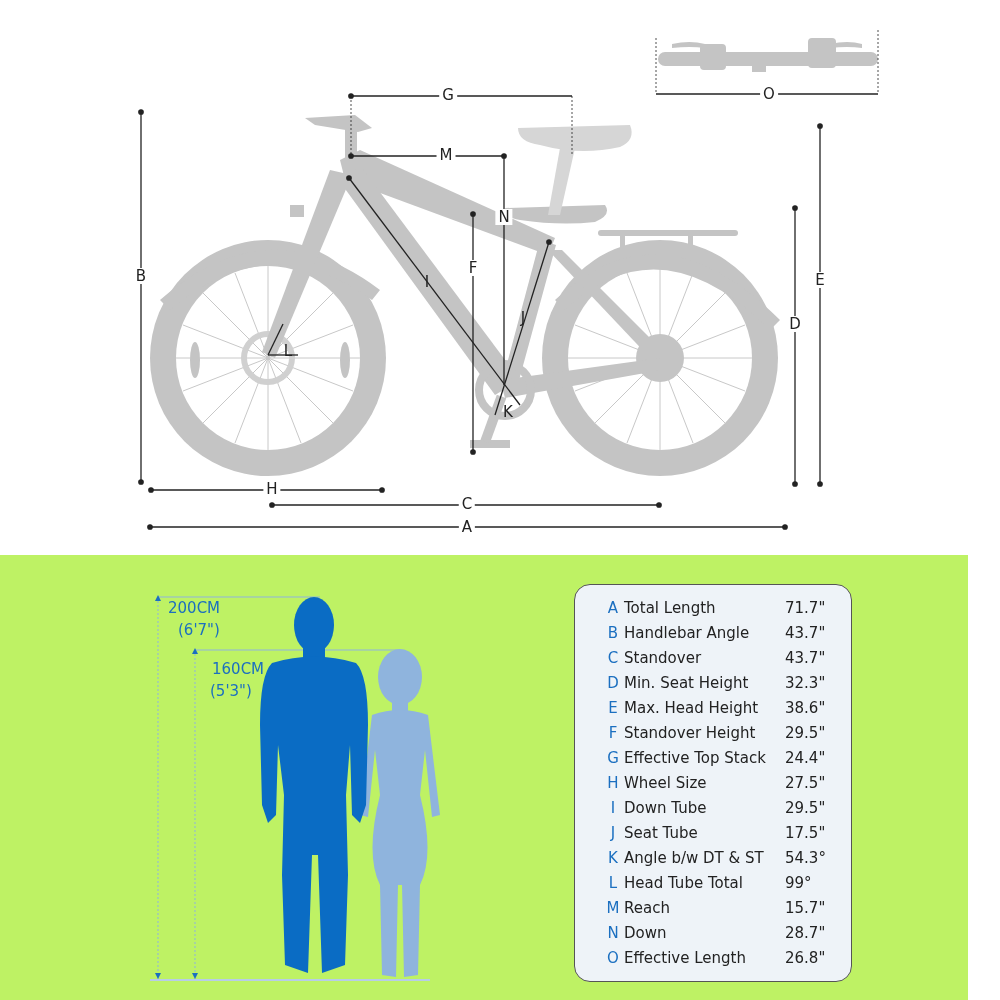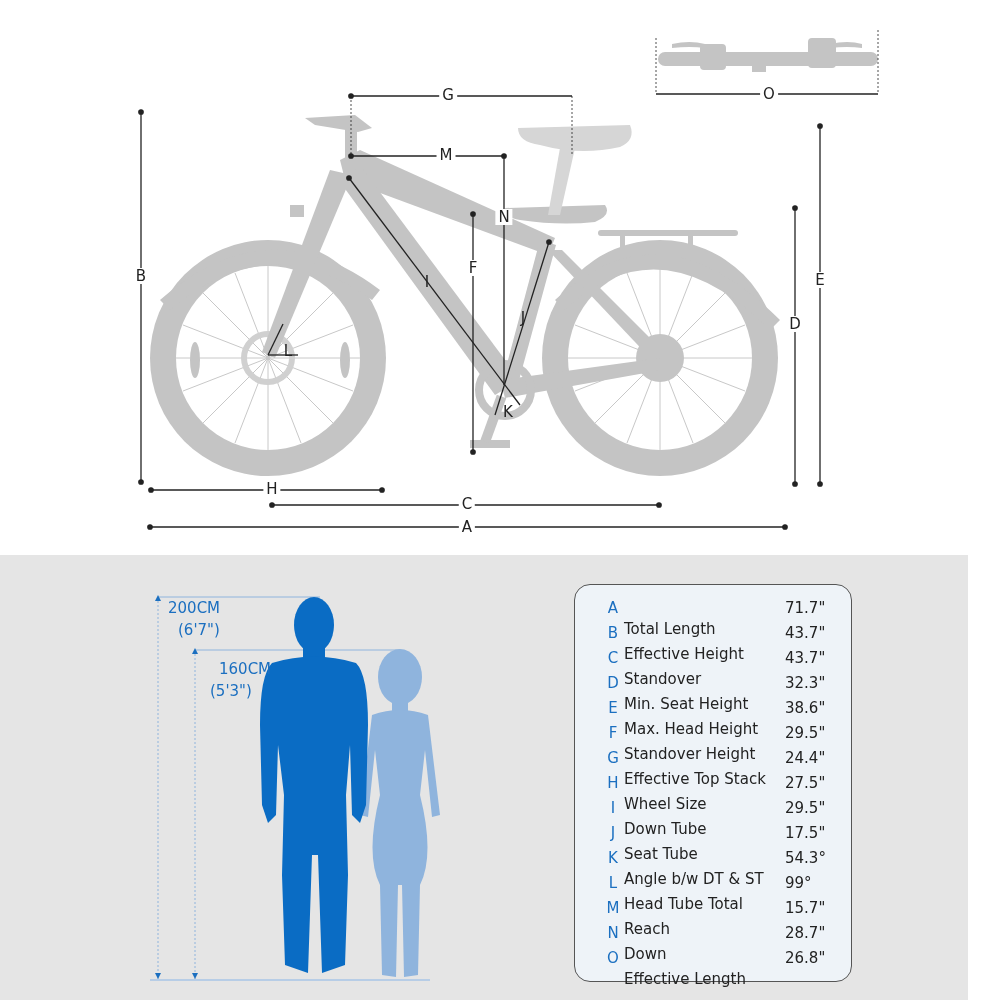--- a/index.html
+++ b/index.html
@@ -1,23 +1,23 @@
 <!DOCTYPE html>
 <html><head>
 <meta charset="utf-8">
 <style>
   html, body { margin:0; padding:0; }
   body { width:1000px; height:1000px; position:relative; overflow:hidden; background:#ffffff; font-family:"Liberation Sans", sans-serif; }
   .top { position:absolute; left:0; top:0; width:1000px; height:555px; background:#ffffff; }
-  .bottom { position:absolute; left:0; top:555px; width:968px; height:445px; background:#e5e5e5; }
+  .bottom { position:absolute; left:0; top:555px; width:968px; height:445px; background:#bef264; }
   .dimlbl { position:absolute; font-family:"DejaVu Sans", sans-serif; font-size:15px; color:#222; background:#fff; padding:0 3px; line-height:16px; transform:translate(-50%,-50%); }
   .spec-box { position:absolute; left:574px; top:584px; width:278px; height:398px; border:1.5px solid #555; border-radius:16px; box-sizing:border-box; background:#eef3f8; }
   .spec-row { position:absolute; left:0; width:100%; height:25px; font-size:15px; color:#222; font-family:"DejaVu Sans", sans-serif; }
   .spec-letter { position:absolute; left:30px; color:#1b6fc0; width:16px; text-align:center; }
-  .spec-name { position:absolute; left:49px;margin-top:21px; }
+  .spec-name { position:absolute; left:49px; }
   .spec-val { position:absolute; left:210px; }
   .hlabel { position:absolute; color:#1b6fc0; font-family:"DejaVu Sans", sans-serif; font-size:15px; line-height:18px; }
 </style>
 </head>
 <body>
 
 <div class="top">
   <svg width="1000" height="555" style="position:absolute;left:0;top:0;">
 
     <g fill="#c4c4c4">
@@ -193,33 +193,33 @@
 
     <g fill="#0a6cc4">
       <ellipse cx="314" cy="70" rx="20" ry="28"></ellipse>
       <rect x="303" y="90" width="22" height="18"></rect>
       <path d="M272 108 Q314 95 356 108 Q368 120 368 170 L366 250 L360 268 L352 260 L350 190 L346 240 L348 320 L345 410 L322 418 L318 300 L312 300 L308 418 L285 410 L282 320 L284 240 L278 190 L276 260 L268 268 L262 250 L260 170 Q260 120 272 108Z"></path>
     </g>
   </svg>
 
   <div class="hlabel" style="left:168px;top:44px;">200CM</div>
   <div class="hlabel" style="left:178px;top:66px;">(6'7")</div>
-  <div class="hlabel" style="left:219px;top:105px;">160CM</div>
+  <div class="hlabel" style="left:212px;top:105px;">160CM</div>
   <div class="hlabel" style="left:210px;top:127px;">(5'3")</div>
 </div>
 
 <div class="spec-box">
   <div class="spec-row" style="top:14px">
       <span class="spec-letter">A</span>
       <span class="spec-name">Total Length</span>
       <span class="spec-val">71.7"</span>
     </div>
   <div class="spec-row" style="top:39px">
       <span class="spec-letter">B</span>
-      <span class="spec-name">Effective Height</span>
+      <span class="spec-name">Handlebar Angle</span>
       <span class="spec-val">43.7"</span>
     </div>
   <div class="spec-row" style="top:64px">
       <span class="spec-letter">C</span>
       <span class="spec-name">Standover</span>
       <span class="spec-val">43.7"</span>
     </div>
   <div class="spec-row" style="top:89px">
       <span class="spec-letter">D</span>
       <span class="spec-name">Min. Seat Height</span>

